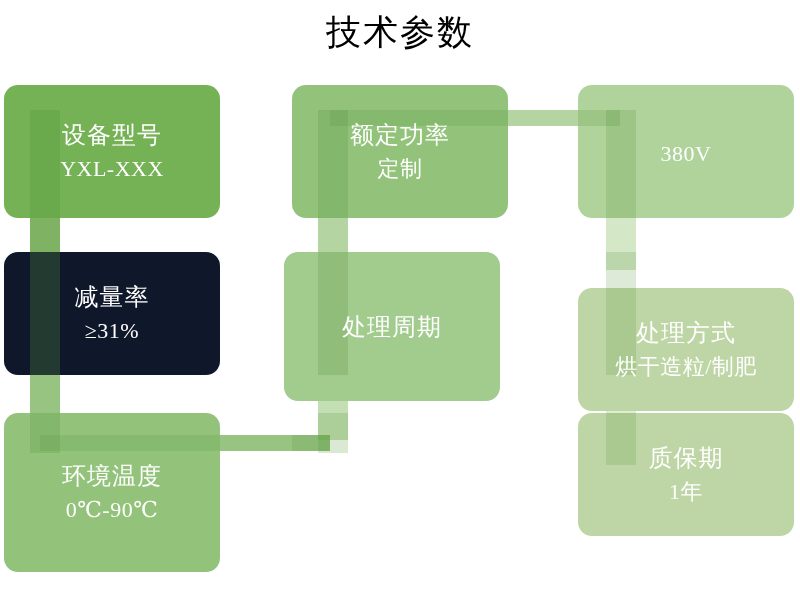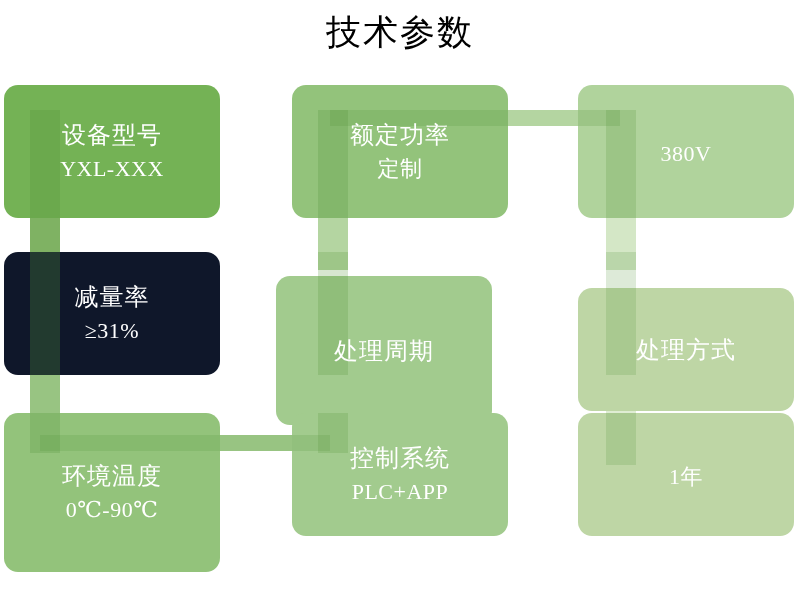--- a/index.html
+++ b/index.html
@@ -140,39 +140,37 @@
 
     <div class="card op-5" style="left:578px; top:85px; width:216px; height:133px;">
       <div class="value">380V</div>
     </div>
 
     <div class="card op-2" style="left:4px; top:252px; width:216px; height:123px;">
       <div class="label">减量率</div>
       <div class="value">≥31%</div>
     </div>
 
-    <div class="card op-4" style="left:276px; top:252px; width:216px; height:149px;margin-top:24px;">
+    <div class="card op-4" style="left:284px; top:252px; width:216px; height:149px;">
       <div class="label">处理周期</div>
     </div>
 
     <div class="card op-6" style="left:578px; top:252px; width:216px; height:123px;margin-top:36px;">
       <div class="label">处理方式</div>
+      <div class="value">烘干造粒/制肥</div>
     </div>
 
     <div class="card op-3" style="left:4px; top:413px; width:216px; height:159px;">
       <div class="label">环境温度</div>
       <div class="value">0℃-90℃</div>
     </div>
 
-    <div class="card op-4" style="left:292px; top:413px; width:216px; height:123px;">
-      <div class="label">控制系统</div>
-      <div class="value">PLC+APP</div>
-    </div>
 
     <div class="card op-6" style="left:578px; top:413px; width:216px; height:123px;">
+      <div class="label">质保期</div>
       <div class="value">1年</div>
     </div>
 
     <div class="connector v" style="left:30px; top:110px; height:108px; background:rgba(86,150,60,0.30);"></div>
     <div class="connector v" style="left:30px; top:252px; height:123px; background:rgba(86,150,60,0.28);"></div>
     <div class="connector v" style="left:30px; top:413px; height:40px; background:rgba(86,150,60,0.26);"></div>
 
     <div class="connector v" style="left:318px; top:110px; height:108px; background:rgba(86,150,60,0.26);"></div>
     <div class="connector v" style="left:318px; top:252px; height:123px; background:rgba(86,150,60,0.24);"></div>
     <div class="connector v" style="left:318px; top:413px; height:40px; background:rgba(86,150,60,0.22);"></div>

